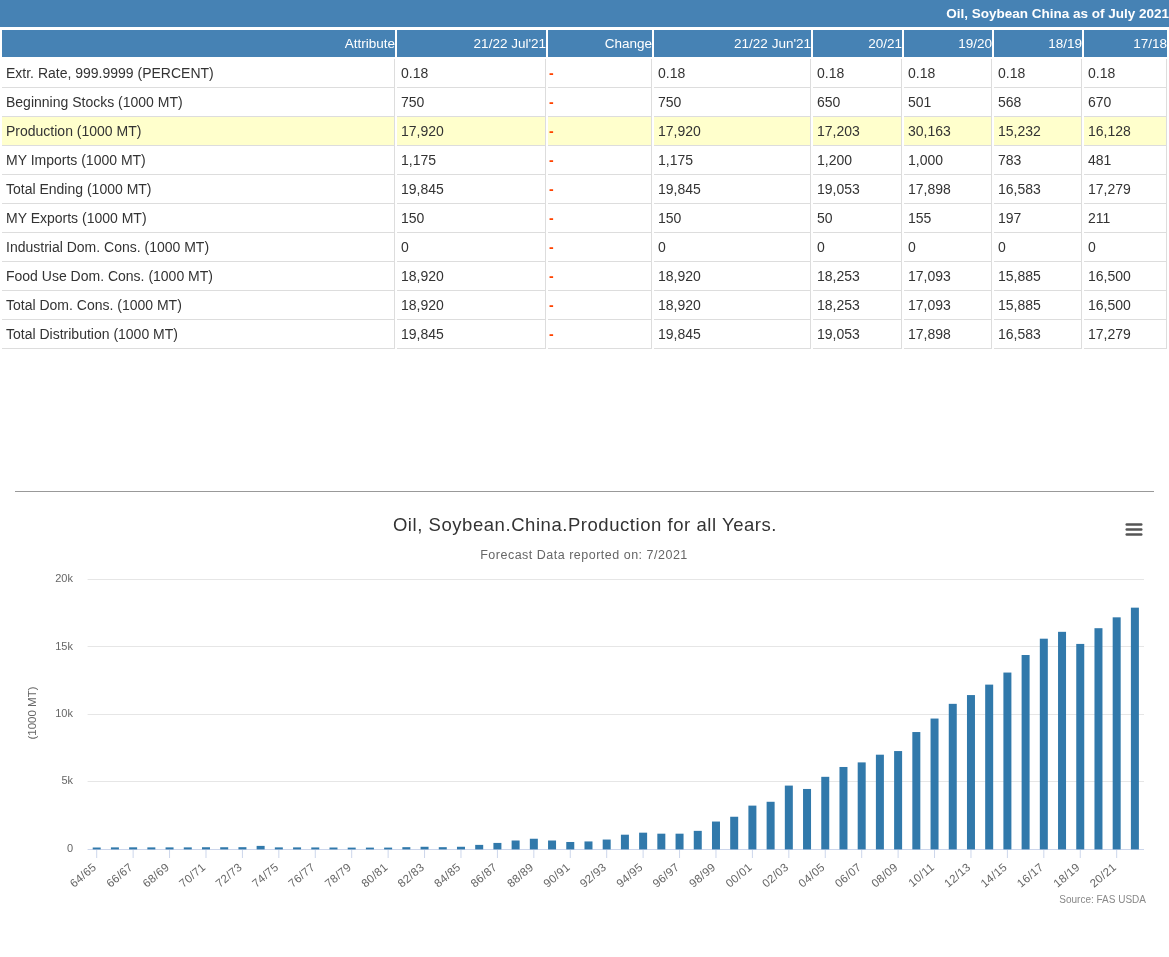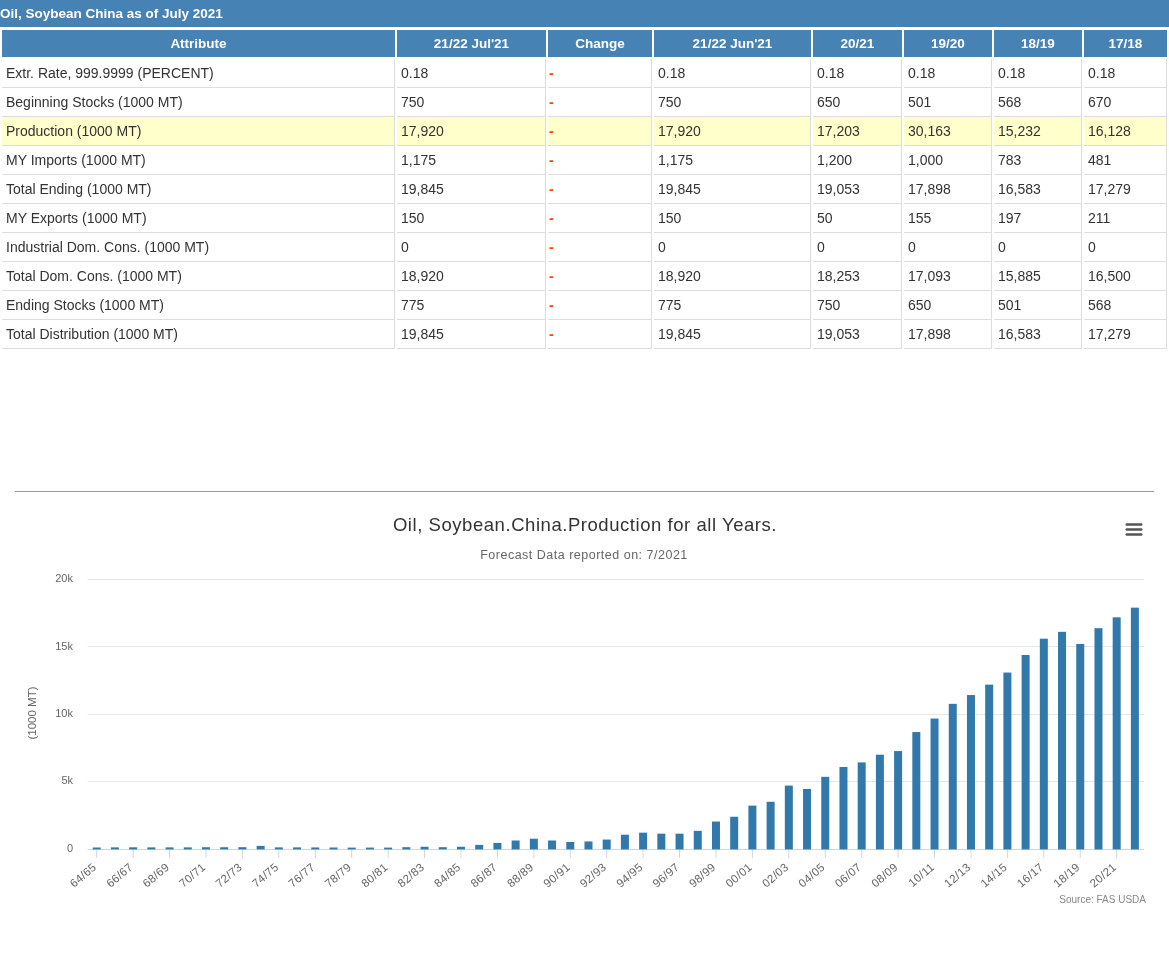--- a/index.html
+++ b/index.html
@@ -1,20 +1,20 @@
 <!DOCTYPE html>
 <html><head><meta charset="utf-8">
 <style>
 html,body{margin:0;padding:0;background:#fff;}
 body{width:1169px;height:957px;position:relative;font-family:"Liberation Sans",sans-serif;}
 .title{position:absolute;top:0;left:0;width:1169px;height:27px;background:#4682b4;color:#fff;
- font-size:13.5px;font-weight:bold;text-align:left;line-height:27px;}
+ font-size:13.5px;font-weight:bold;text-align:right;line-height:27px;}
 table{position:absolute;top:30px;left:0;width:1169px;border-collapse:separate;border-spacing:2px 0;table-layout:fixed;}
 th,td{box-sizing:border-box;padding:0;margin:0;}
-th{background:#4682b4;color:#fff;font-size:13.5px;font-weight:bold;height:29px;text-align:center;border-bottom:2px solid #fff;}
+th{background:#4682b4;color:#fff;font-size:13.5px;font-weight:normal;height:29px;text-align:right;border-bottom:2px solid #fff;}
 td{height:29px;border-bottom:1px solid #ddd;border-right:1px solid #ddd;font-size:14px;color:#333;padding-left:4px;vertical-align:middle;}
 tr.hl td{background:#ffffcc;}
 td.chg{color:#ff4300;padding-left:1px;font-weight:bold;}
 hr.sep{position:absolute;top:491px;left:15px;width:1139px;height:1px;border:none;background:#999;margin:0;}
 svg{position:absolute;top:500px;left:0;}
 </style></head>
 <body>
 <div class="title">Oil, Soybean China as of July 2021</div>
 <table>
 <colgroup>
@@ -104,38 +104,38 @@
         <td class="c1">Industrial Dom. Cons. (1000 MT)</td>
         <td>0</td>
         <td class="chg">-</td>
         <td>0</td>
         <td>0</td>
         <td>0</td>
         <td>0</td>
         <td>0</td>
       </tr>
 <tr>
-        <td class="c1">Total Dom. Cons. (1000 MT)</td>
+        <td class="c1">Food Use Dom. Cons. (1000 MT)</td>
         <td>18,920</td>
         <td class="chg">-</td>
         <td>18,920</td>
         <td>18,253</td>
         <td>17,093</td>
         <td>15,885</td>
         <td>16,500</td>
       </tr>
 <tr>
-        <td class="c1">Ending Stocks (1000 MT)</td>
-        <td>775</td>
-        <td class="chg">-</td>
-        <td>775</td>
-        <td>750</td>
-        <td>650</td>
-        <td>501</td>
-        <td>568</td>
+        <td class="c1">Total Dom. Cons. (1000 MT)</td>
+        <td>18,920</td>
+        <td class="chg">-</td>
+        <td>18,920</td>
+        <td>18,253</td>
+        <td>17,093</td>
+        <td>15,885</td>
+        <td>16,500</td>
       </tr>
 <tr>
         <td class="c1">Total Distribution (1000 MT)</td>
         <td>19,845</td>
         <td class="chg">-</td>
         <td>19,845</td>
         <td>19,053</td>
         <td>17,898</td>
         <td>16,583</td>
         <td>17,279</td>

